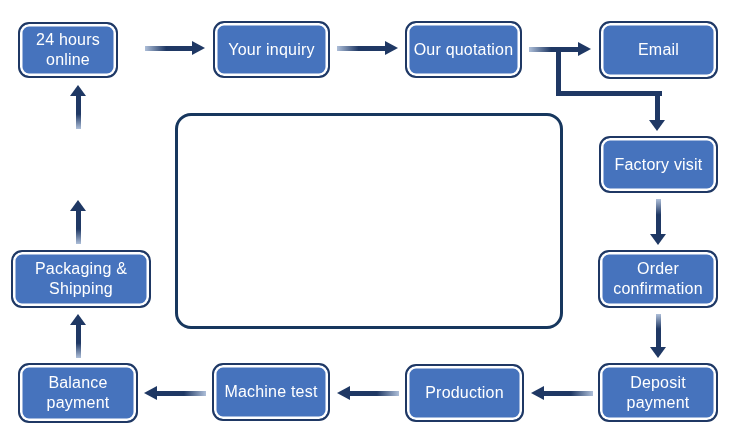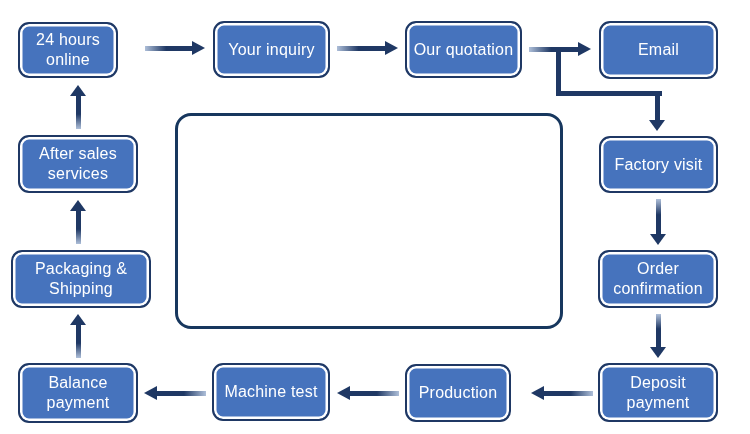--- a/index.html
+++ b/index.html
@@ -80,38 +80,34 @@
   </div>
   <div class="node" style="left:598px;top:250px;width:120px;height:58px;">
     <span>Order
 confirmation</span>
   </div>
   <div class="node" style="left:598px;top:363px;width:120px;height:59px;">
     <span>Deposit
 payment</span>
   </div>
 
-  <div class="node" style="left:405px;top:364px;width:106px;height:58px;">
+  <div class="node" style="left:405px;top:364px;width:119px;height:58px;">
     <span>Production</span>
   </div>
   <div class="node" style="left:212px;top:363px;width:118px;height:58px;">
     <span>Machine test</span>
   </div>
   <div class="node" style="left:18px;top:363px;width:120px;height:60px;">
     <span>Balance
 payment</span>
   </div>
 
   <div class="node" style="left:11px;top:250px;width:140px;height:58px;">
     <span>Packaging &amp;
 Shipping</span>
-  </div>
-  <div class="node" style="left:18px;top:135px;width:120px;height:58px;">
-    <span>After sales
-services</span>
   </div>
 
   <div class="arrow" style="left:145px;top:41px;width:60px;height:14px;">
     <div class="shaft-r" style="left:0;top:5px;width:47px;"></div>
     <div class="head-r" style="left:47px;top:0;"></div>
   </div>
   <div class="arrow" style="left:337px;top:41px;width:61px;height:14px;">
     <div class="shaft-r" style="left:0;top:5px;width:48px;"></div>
     <div class="head-r" style="left:48px;top:0;"></div>
   </div>

